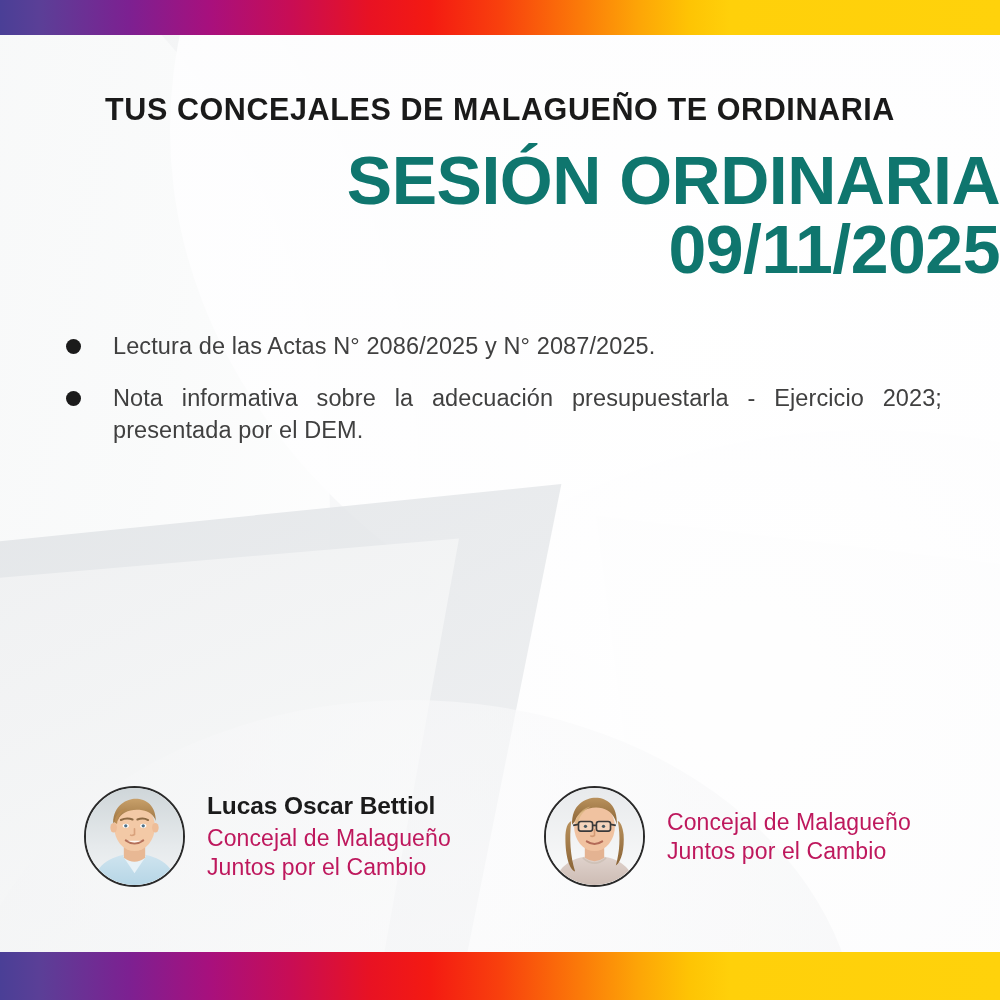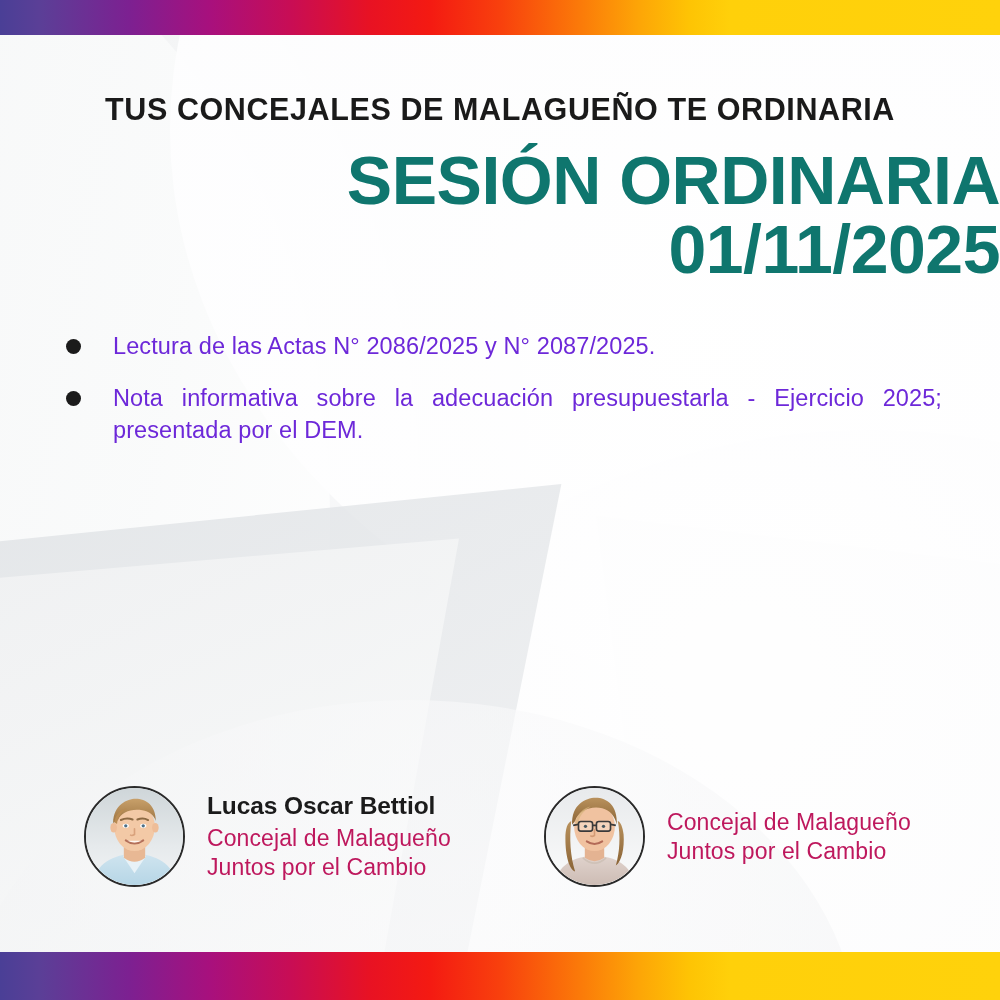--- a/index.html
+++ b/index.html
@@ -179,21 +179,21 @@
     height: 15px;
     border-radius: 50%;
     background: #1b1b1b;
     margin-top: 8px;
     margin-right: 32px;
   }
   .bullet-text {
     flex: 1 1 auto;
     font-size: 23.5px;
     line-height: 1.33;
-    color: #6d28d9;
+    color: #404040;
     font-weight: 400;
     letter-spacing: 0.1px;
   }
   .bullet-text.justify { text-align: justify; }
 
   
   .people {
     position: absolute;
     left: 8px;
     top: 786px;
@@ -262,34 +262,34 @@
   <div class="bar bar-bottom">
     <div class="bar-grad"></div>
   </div>
 
   <div class="content">
 
     <div class="kicker">TUS CONCEJALES DE MALAGUEÑO TE ORDINARIA</div>
 
     <div class="headline">
       <span>SESIÓN ORDINARIA</span>
-      <span class="line2">01/11/2025</span>
+      <span class="line2">09/11/2025</span>
     </div>
 
     <div class="bullets">
 
       <div class="bullet-row">
         <span class="bullet-dot"></span>
         <span class="bullet-text">Lectura de las Actas N° 2086/2025 y N° 2087/2025.</span>
       </div>
 
 
       <div class="bullet-row">
         <span class="bullet-dot"></span>
-        <span class="bullet-text justify">Nota informativa sobre la adecuación presupuestarla - Ejercicio 2025; presentada por el DEM.</span>
+        <span class="bullet-text justify">Nota informativa sobre la adecuación presupuestarla - Ejercicio 2023; presentada por el DEM.</span>
       </div>
 
     </div>
 
     <div class="people">
 
       <div class="person">
         <div class="avatar">
           <div class="ph">
             <svg viewBox="0 0 100 100" width="100%" height="100%" preserveAspectRatio="xMidYMid slice">

